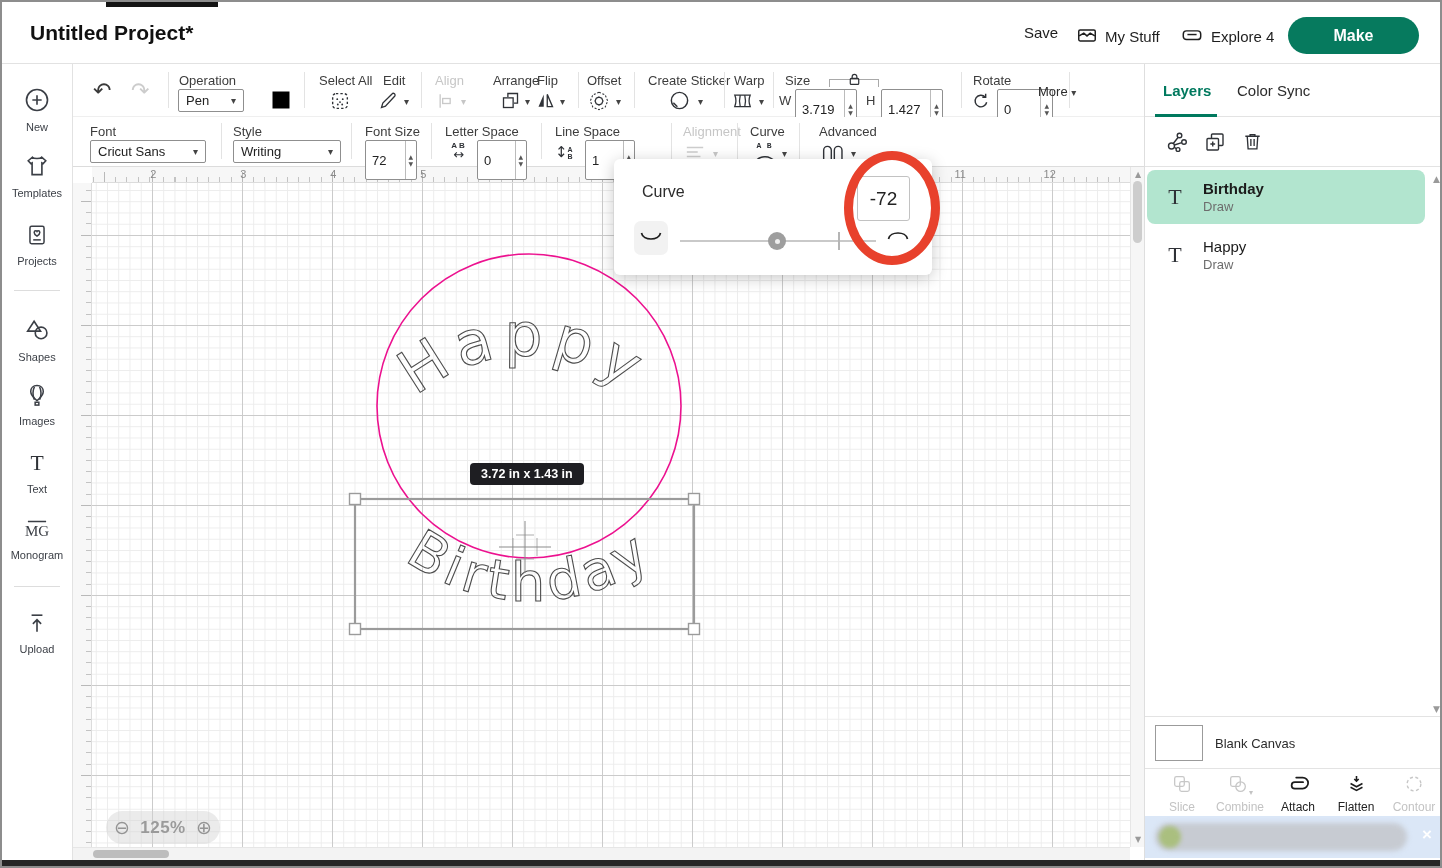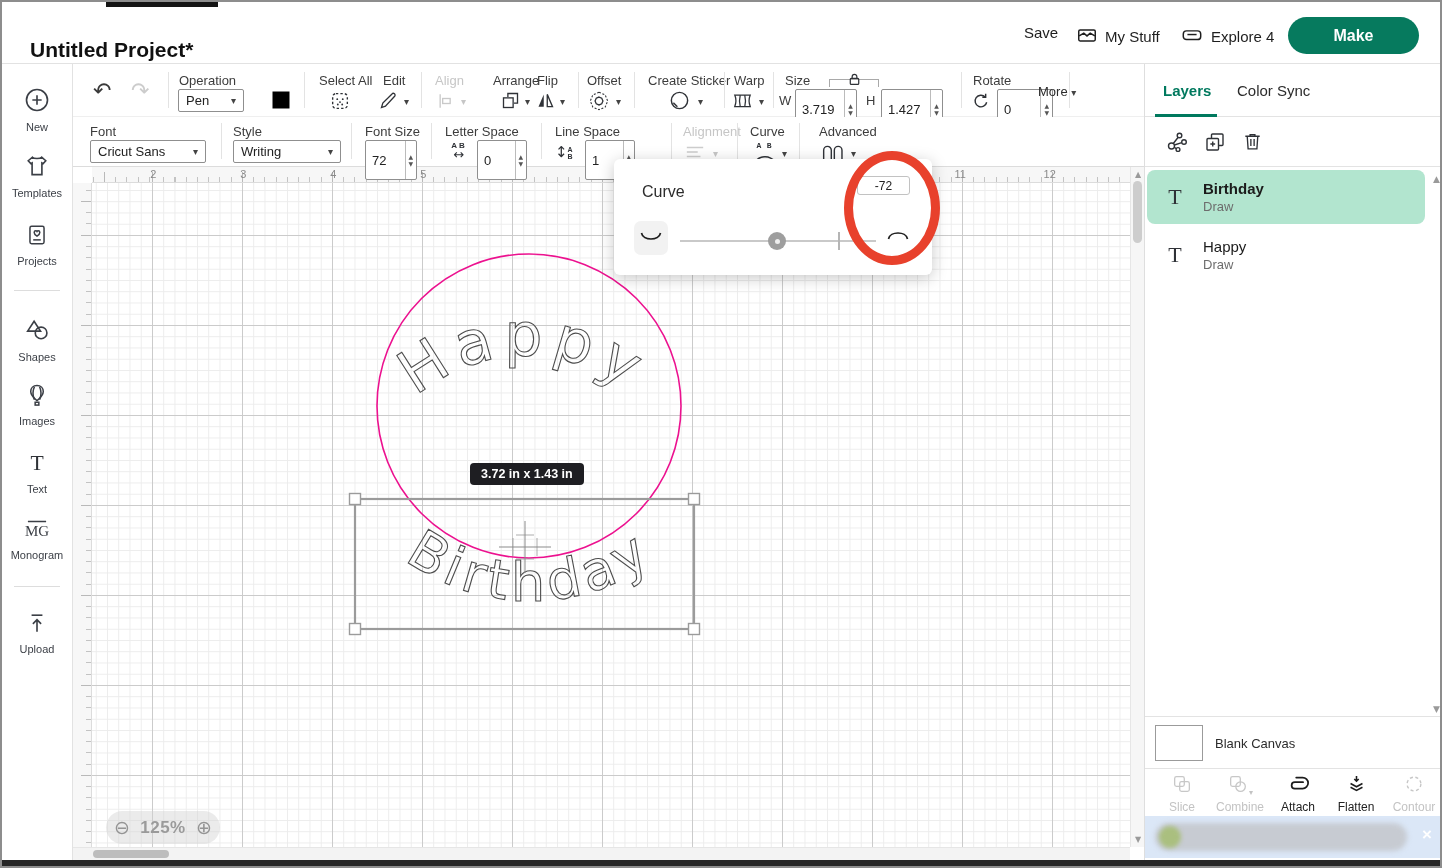--- a/index.html
+++ b/index.html
@@ -9,21 +9,21 @@
 
   #window {
     position:relative; width:1442px; height:868px;
     border:2px solid #8d8d8d; background:#fff; overflow:hidden;
   }
   #win-bottom { position:absolute; left:0; right:0; bottom:0; height:6px; background:#262626; z-index:60; }
   #win-artifact { position:absolute; left:104px; top:0; width:112px; height:5px; background:#141414; z-index:61; }
 
   
   .header { position:absolute; left:0; top:0; width:100%; height:62px; background:#fff; border-bottom:1px solid #e2e2e2; z-index:20; }
-  .header-title { position:absolute; left:28px; top:19px; font-size:21px; font-weight:bold; color:#111;margin-top:17px; }
+  .header-title { position:absolute; left:28px; top:19px; font-size:21px; font-weight:bold; color:#111; }
   .hdr-item { position:absolute; top:22px; font-size:15px; color:#1e1e1e; display:flex; align-items:center; gap:7px; cursor:pointer; }
   .hdr-save { left:1022px; }
   .hdr-mystuff { left:1074px; }
   .hdr-explore { left:1178px; }
   .make-btn { position:absolute; left:1286px; top:15px; width:131px; height:37px; background:#067a5e; border:none; border-radius:25px; color:#fff; font-size:16px; font-weight:bold; font-family:"Liberation Sans",sans-serif; cursor:pointer; }
 
   
   .sidebar { position:absolute; left:0; top:62px; width:71px; bottom:6px; background:#fff; border-right:1px solid #e2e2e2; z-index:15; }
   .side-item { position:absolute; left:0; width:70px; text-align:center; cursor:pointer; }
   .side-item svg { display:inline-block; }
@@ -80,21 +80,21 @@
   .zoom-pill .zlevel { font-size:17px; font-weight:bold; color:#9a9a9a; letter-spacing:0.5px; }
   .vscroll { position:absolute; right:0; top:0; width:14px; height:680px; background:#f6f6f6; border-left:1px solid #e6e6e6; }
   .vscroll .arr { position:absolute; left:2px; width:10px; text-align:center; font-size:8px; color:#9a9a9a; }
   .vscroll .thumb { position:absolute; left:2px; top:14px; width:9px; height:62px; background:#cdcdcd; border-radius:5px; }
   .hscroll { position:absolute; left:0; bottom:0; width:1057px; height:13px; background:#f3f3f3; border-top:1px solid #e6e6e6; }
   .hscroll .thumb { position:absolute; left:20px; top:2px; width:76px; height:8px; background:#bdbdbd; border-radius:4px; }
 
   
   .curve-popup { position:absolute; left:612px; top:157px; width:318px; height:116px; background:#fff; border-radius:6px; box-shadow:0 3px 16px rgba(0,0,0,0.22); z-index:30; }
   .curve-popup .cp-title { position:absolute; left:28px; top:24px; font-size:16px; color:#2c2c2c; }
-  .cp-input { position:absolute; right:22px; top:17px; width:53px; height:19px; border:1px solid #c2c2c2; border-radius:3px; font-size:12px; color:#222; text-align:center; font-family:"Liberation Sans",sans-serif; outline:none; }
+  .cp-input { position:absolute; right:22px; top:17px; width:53px; height:45px; border:1px solid #c2c2c2; border-radius:3px; font-size:19px; color:#222; text-align:center; font-family:"Liberation Sans",sans-serif; outline:none; }
   .cp-smile { position:absolute; left:20px; top:62px; width:34px; height:34px; background:#f2f2f2; border-radius:7px; display:flex; align-items:center; justify-content:center; cursor:pointer; }
   .cp-frown { position:absolute; right:22px; top:68px; cursor:pointer; }
   .cp-track { position:absolute; left:66px; top:81px; width:196px; height:2px; background:#c9c9c9; }
   .cp-tick { position:absolute; left:158px; top:-8px; width:1.5px; height:18px; background:#b5b5b5; }
   .cp-handle { position:absolute; left:88px; top:-8px; width:18px; height:18px; background:#9e9e9e; border-radius:50%; cursor:pointer; }
   .cp-handle::after { content:""; position:absolute; left:6.5px; top:6.5px; width:5px; height:5px; background:#efefef; border-radius:50%; }
   .anno-circle { position:absolute; left:842px; top:149px; width:96px; height:114px; border:9px solid #e8412c; border-radius:50%; z-index:40; pointer-events:none; }
 
   
   .rpanel { position:absolute; left:1142px; top:62px; width:300px; bottom:6px; background:#fff; border-left:1px solid #dedede; z-index:15; }

